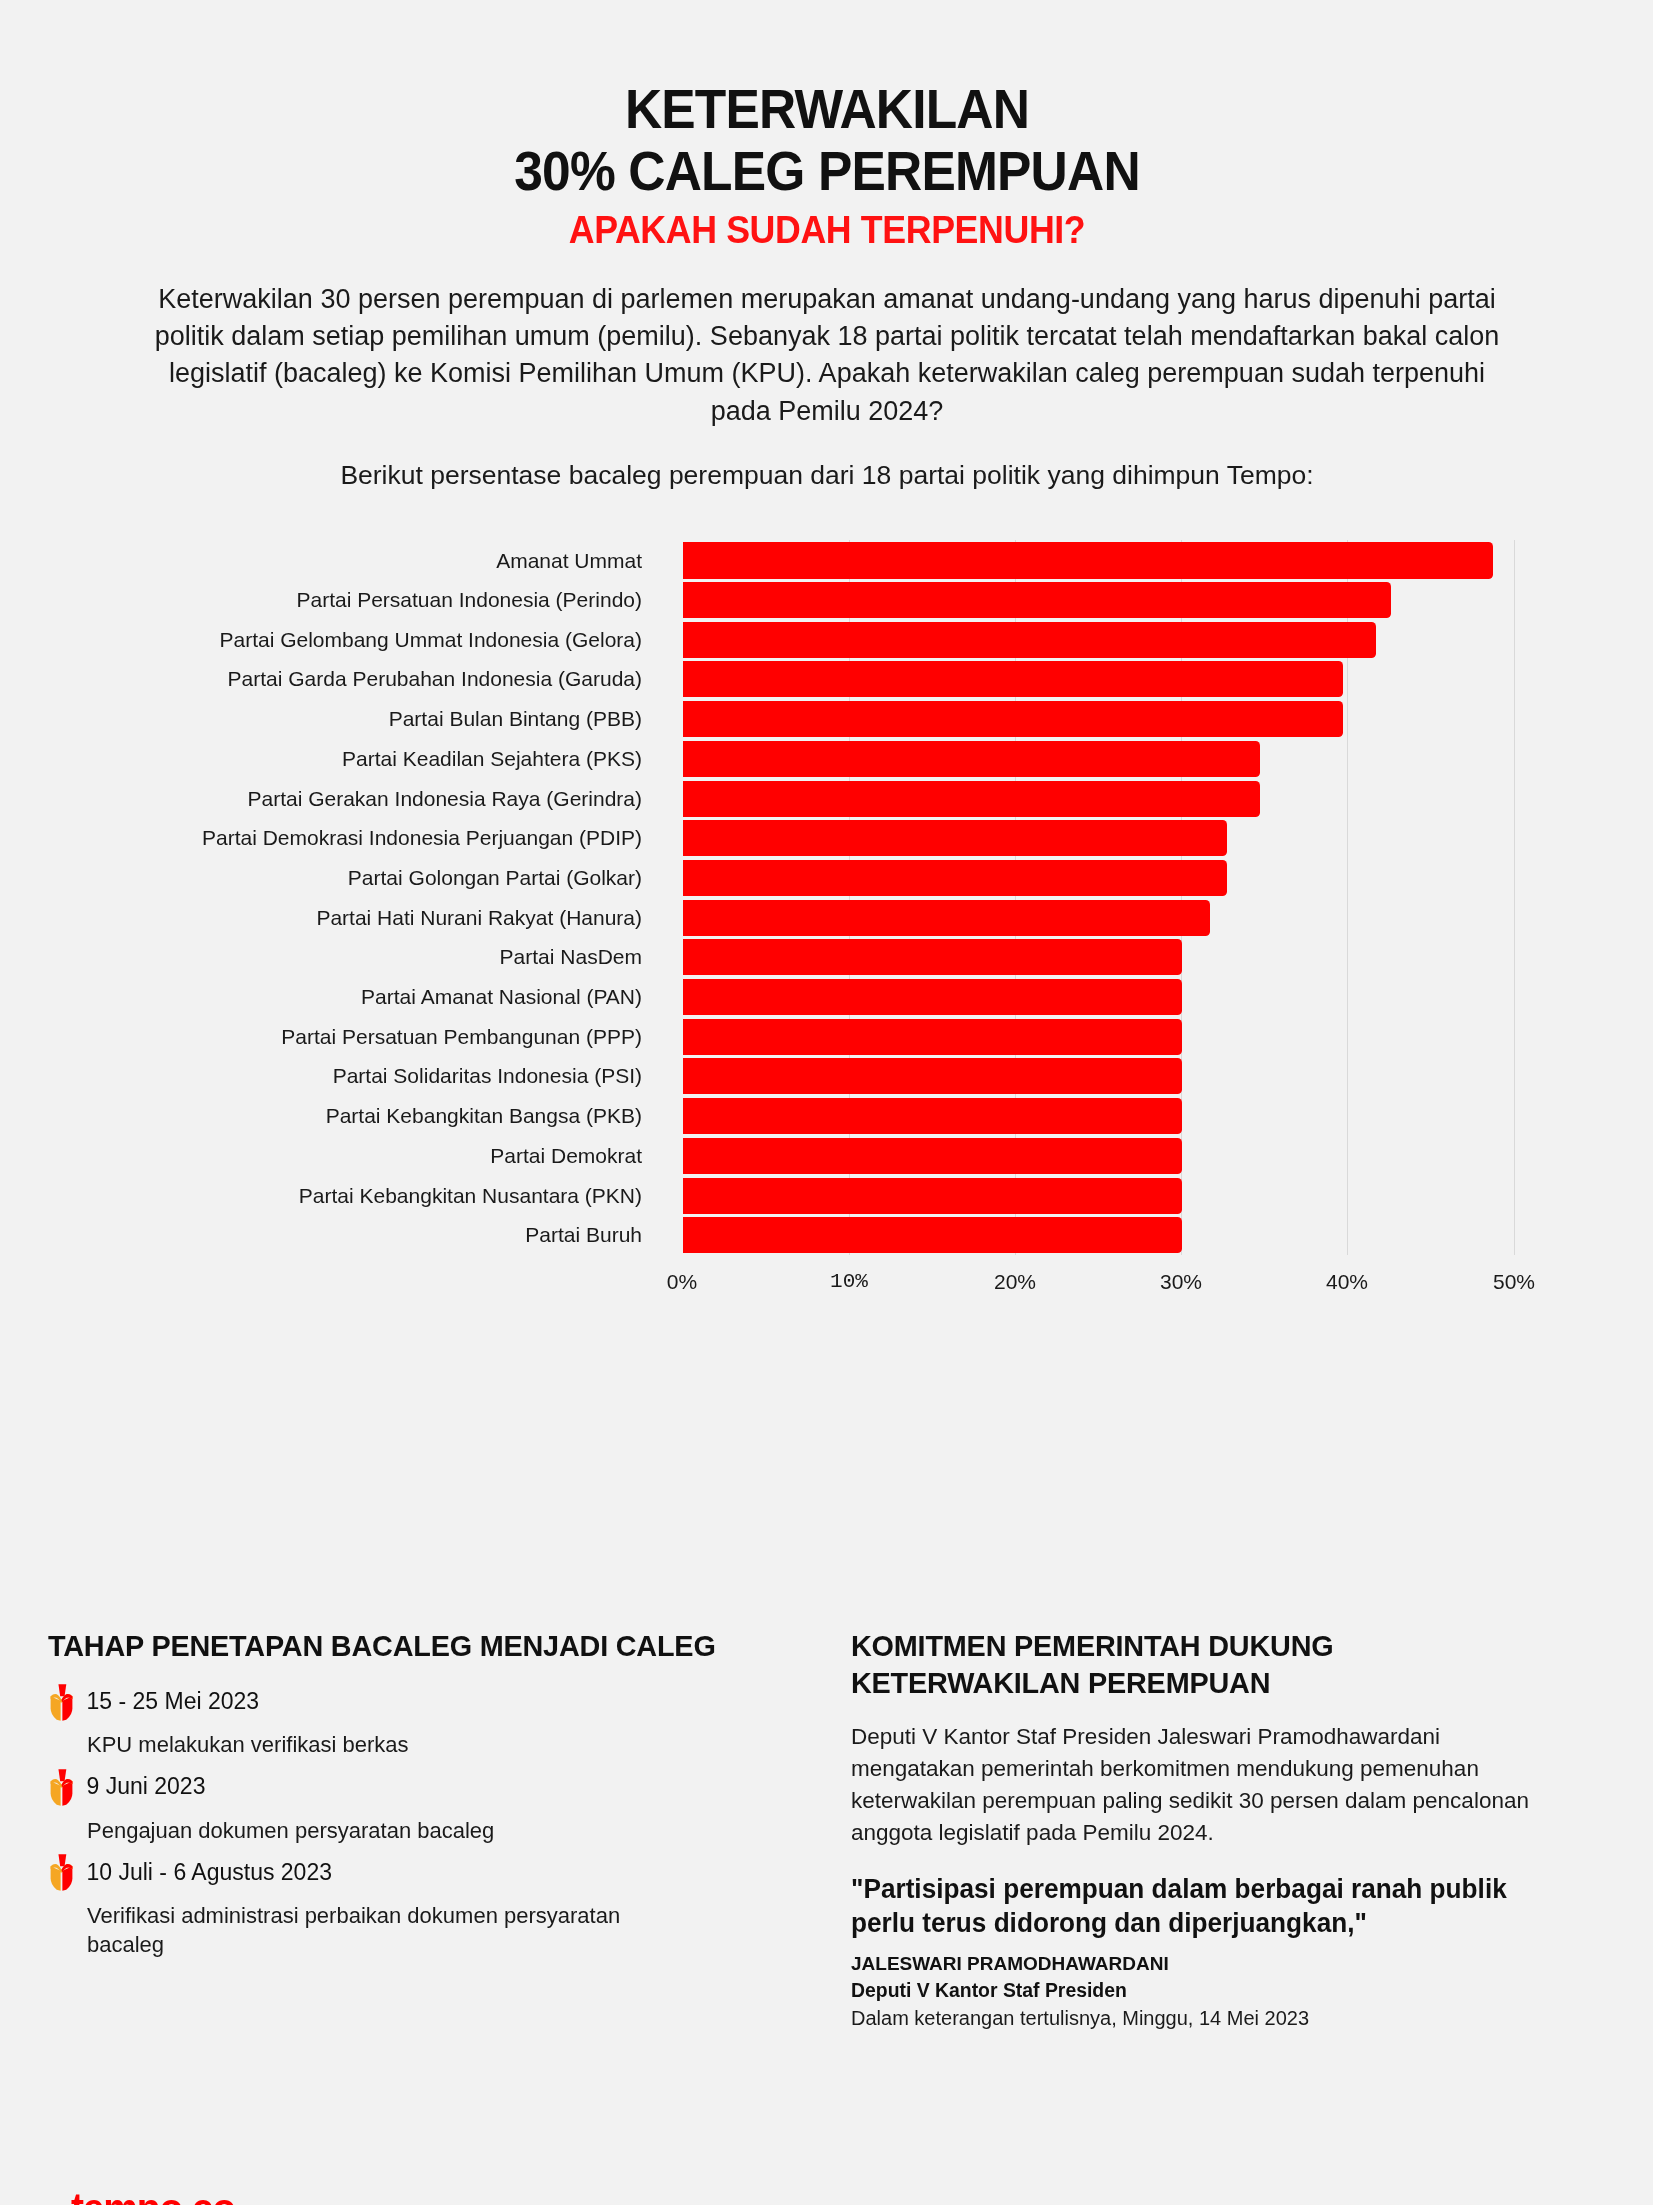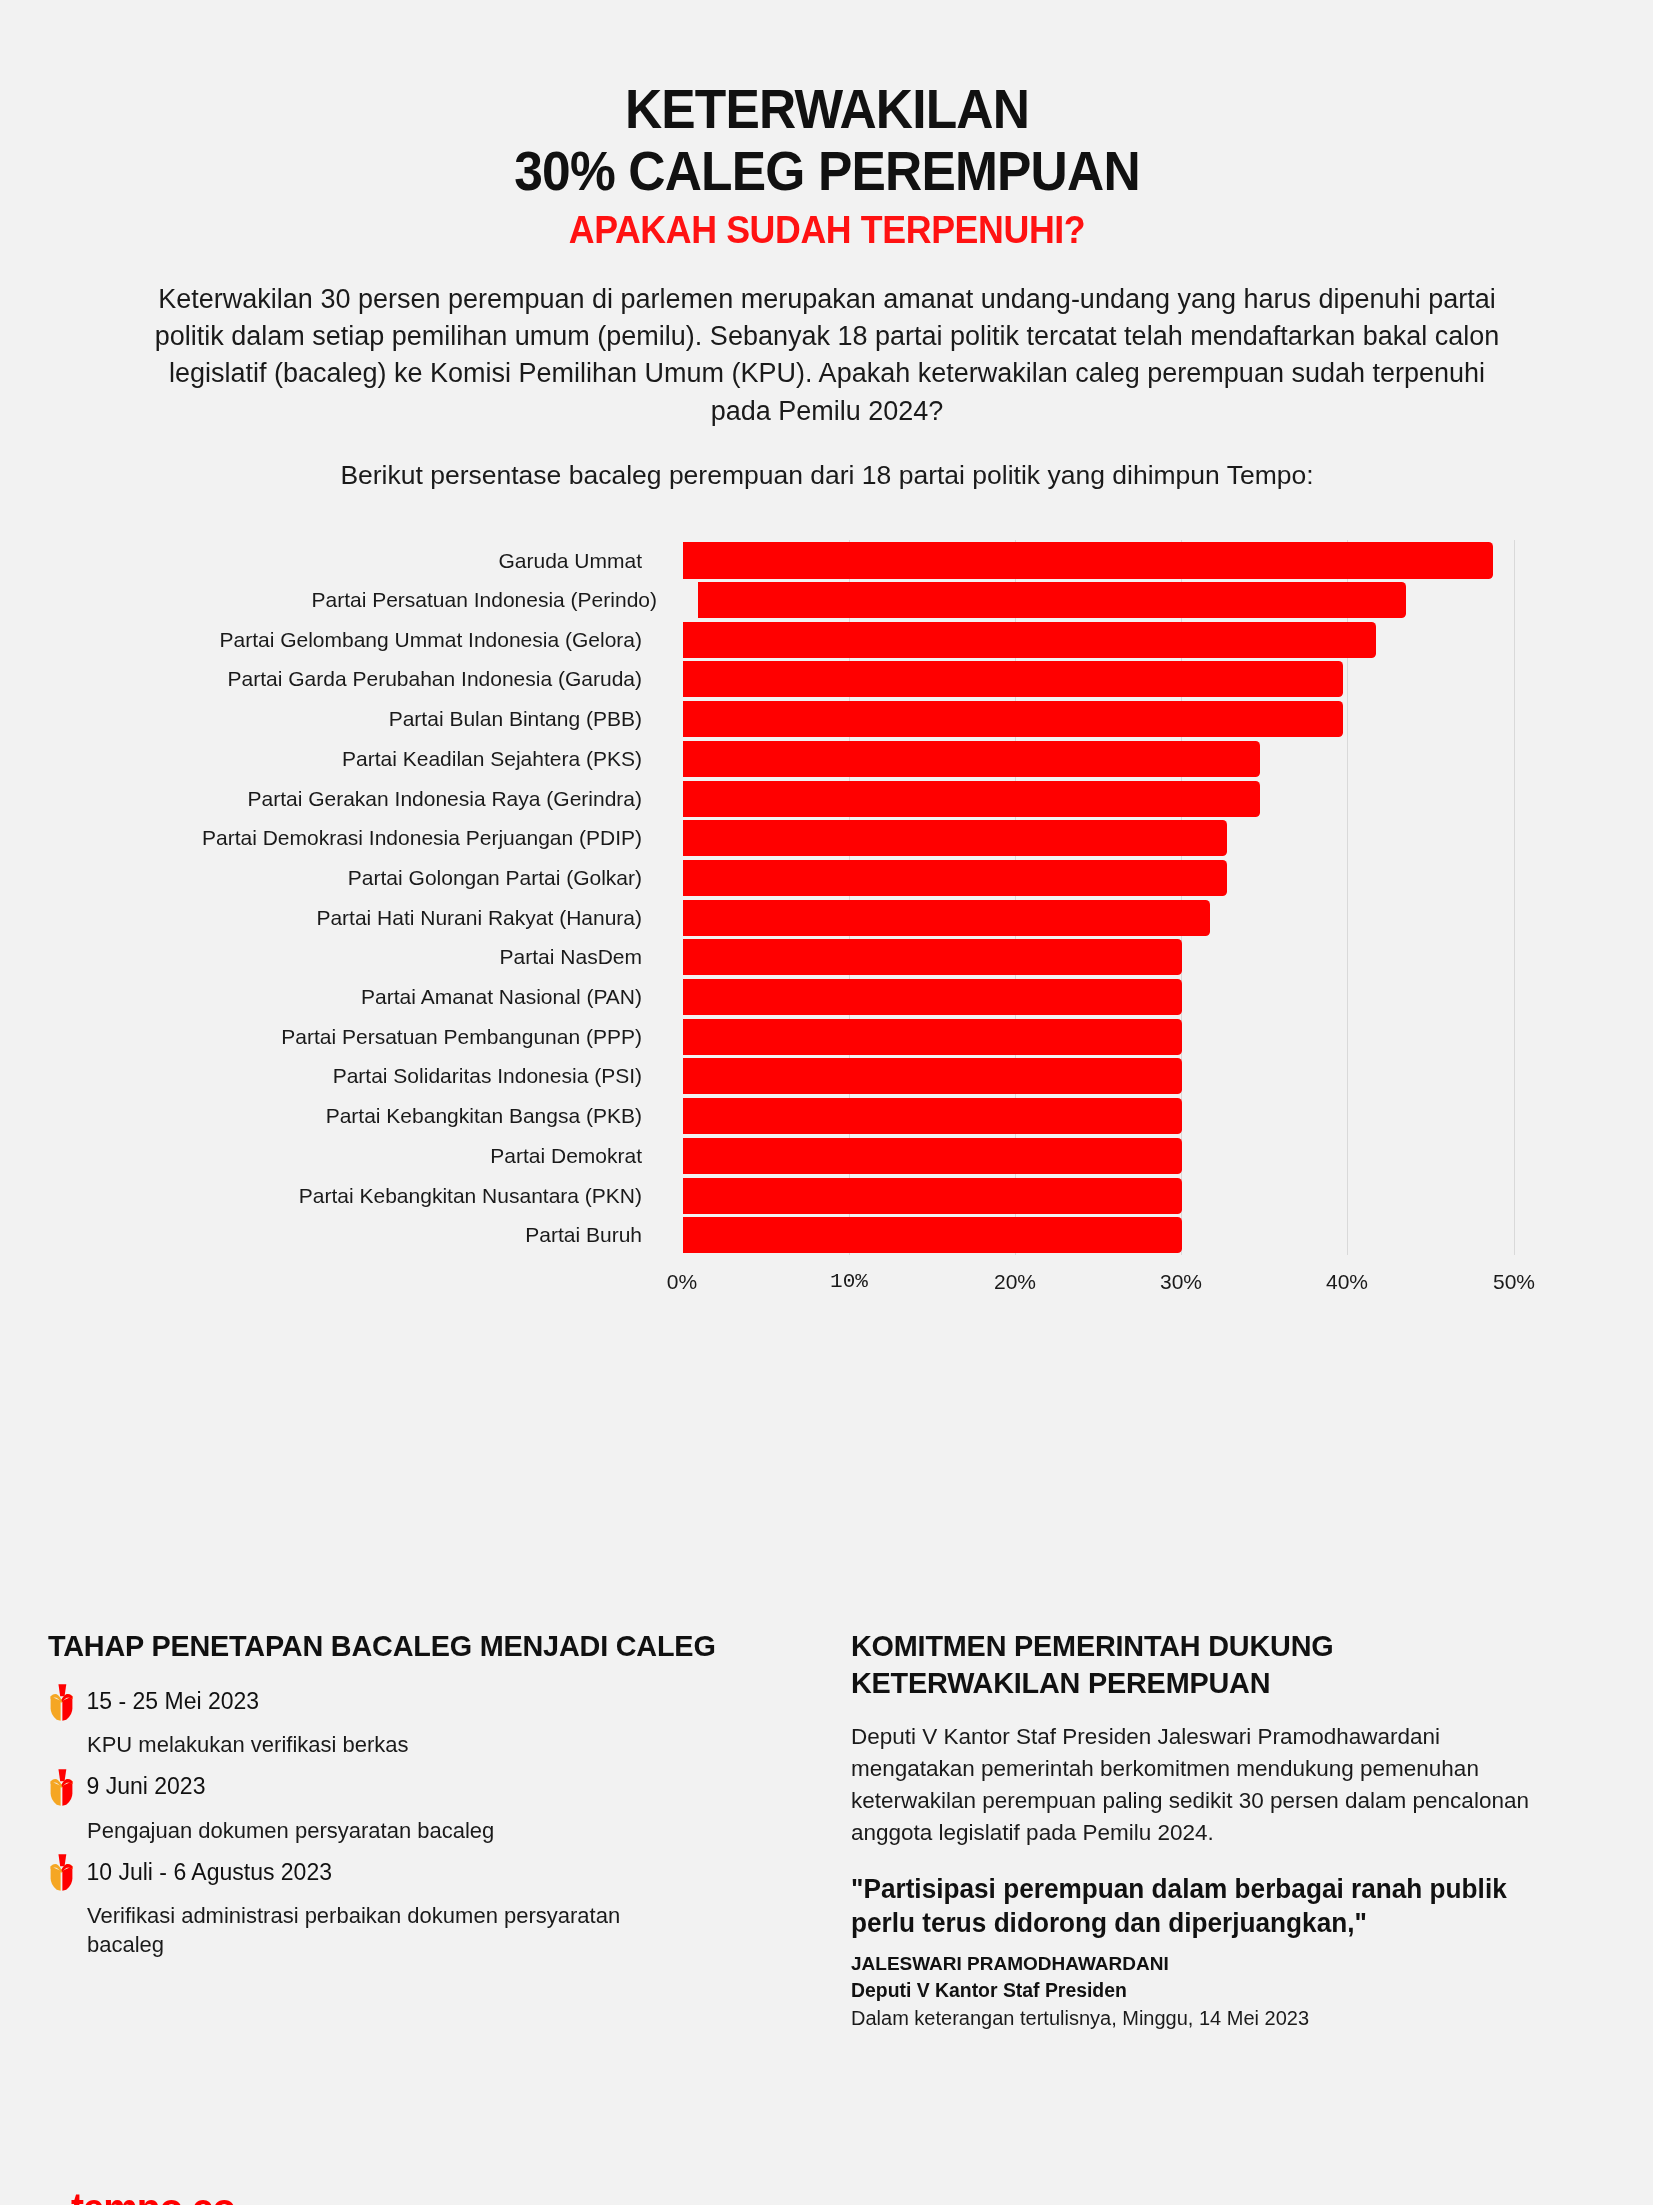--- a/index.html
+++ b/index.html
@@ -242,27 +242,27 @@
 <div class="lede">Berikut persentase bacaleg perempuan dari 18 partai politik yang dihimpun Tempo:</div>
 
 <div class="chart-wrap">
   <div class="chart-inner" id="chart-inner">
       <div class="gridline" style="left: 849px; top: 4.4px; height: 715px;"></div>
       <div class="gridline" style="left: 1015px; top: 4.4px; height: 715px;"></div>
       <div class="gridline" style="left: 1181px; top: 4.4px; height: 715px;"></div>
       <div class="gridline" style="left: 1347px; top: 4.4px; height: 715px;"></div>
       <div class="gridline" style="left: 1514px; top: 4.4px; height: 715px;"></div>
       <div class="bar-row" style="top: 4.4px; height: 40px;">
-        <div class="bar-label" style="width: 662px;">Garuda Ummat</div>
+        <div class="bar-label" style="width: 662px;">Amanat Ummat</div>
         <div class="bar-track">
           <div class="bar-fill" title="Partai Ummat: 48.7%" style="width: 810px; background: rgb(255, 0, 0); left: 21px;"></div>
         </div>
       </div>
       <div class="bar-row" style="top: 44px; height: 40px;">
-        <div class="bar-label" style="width: 662px; margin-left: 15px;">Partai Persatuan Indonesia (Perindo)</div>
+        <div class="bar-label" style="width: 662px;">Partai Persatuan Indonesia (Perindo)</div>
         <div class="bar-track">
           <div class="bar-fill" title="Partai Persatuan Indonesia (Perindo): 42.6%" style="width: 708px; background: rgb(255, 0, 0); left: 21px;"></div>
         </div>
       </div>
       <div class="bar-row" style="top: 84px; height: 40px;">
         <div class="bar-label" style="width: 662px;">Partai Gelombang Ummat Indonesia (Gelora)</div>
         <div class="bar-track">
           <div class="bar-fill" title="Partai Gelombang Rakyat Indonesia (Gelora): 41.7%" style="width: 693px; background: rgb(255, 0, 0); left: 21px;"></div>
         </div>
       </div>

